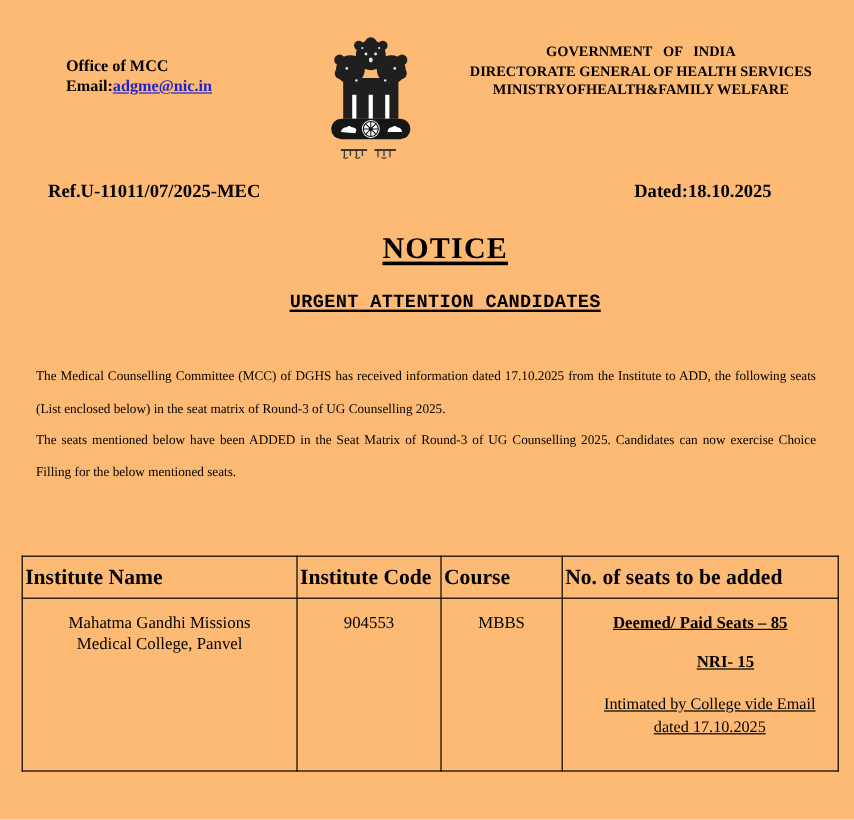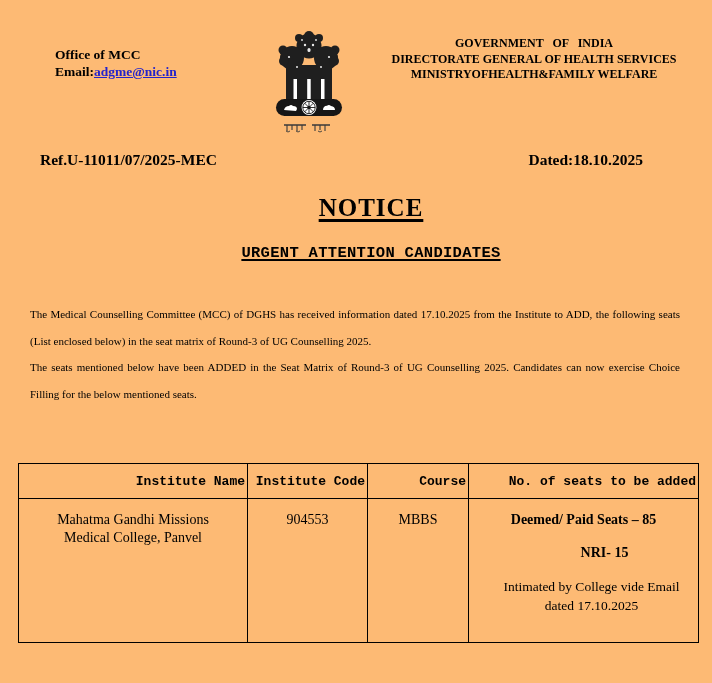--- a/index.html
+++ b/index.html
@@ -21,23 +21,23 @@
   .title-wrap{position:absolute;left:30px;right:0;top:194px;text-align:center;}
   .notice-title{display:inline-block;font-size:25px;font-weight:bold;letter-spacing:1px;text-decoration:underline;text-decoration-thickness:2.5px;text-underline-offset:3px;}
   .subtitle-wrap{position:absolute;left:30px;right:0;top:243px;text-align:center;}
   .notice-subtitle{display:inline-block;font-size:15.5px;font-weight:bold;letter-spacing:0.3px;text-decoration:underline;text-decoration-thickness:2px;text-underline-offset:2px;font-family:Liberation Mono, monospace;}
   
   .bodytext{position:absolute;left:30px;top:301px;width:650px;font-size:11px;line-height:26.5px;text-align:justify;}
   .bodytext p{margin:0;}
   
   table.seats{position:absolute;left:18px;top:463px;width:680px;border-collapse:collapse;font-size:14px;table-layout:fixed;}
   table.seats th,table.seats td{border:1.5px solid #000;}
-  table.seats th{height:28px;font-weight:bold;text-align:right;vertical-align:middle;padding:3px 2px;font-size:13px;font-family:Liberation Mono, monospace;}
+  table.seats th{height:28px;font-weight:bold;text-align:left;vertical-align:middle;padding:3px 2px;font-size:18px;}
   table.seats td{height:131px;vertical-align:top;text-align:center;padding:12px 4px 0 4px;line-height:18px;}
-  td.seats-cell{text-align:left;padding:11px 8px 0 9px;}
+  td.seats-cell{text-align:left;padding:11px 8px 0 9px;text-decoration:underline;}
   .seat-line1{font-weight:bold;}
   .seat-line2{font-weight:bold;margin-top:15px;padding-left:42px;}
   .seat-note{margin-top:15px;font-size:13.5px;line-height:19px;text-align:center;padding-left:16px;}
 </style>
 </head>
 <body>
 
 <div class="page">
 
   <div class="office">

